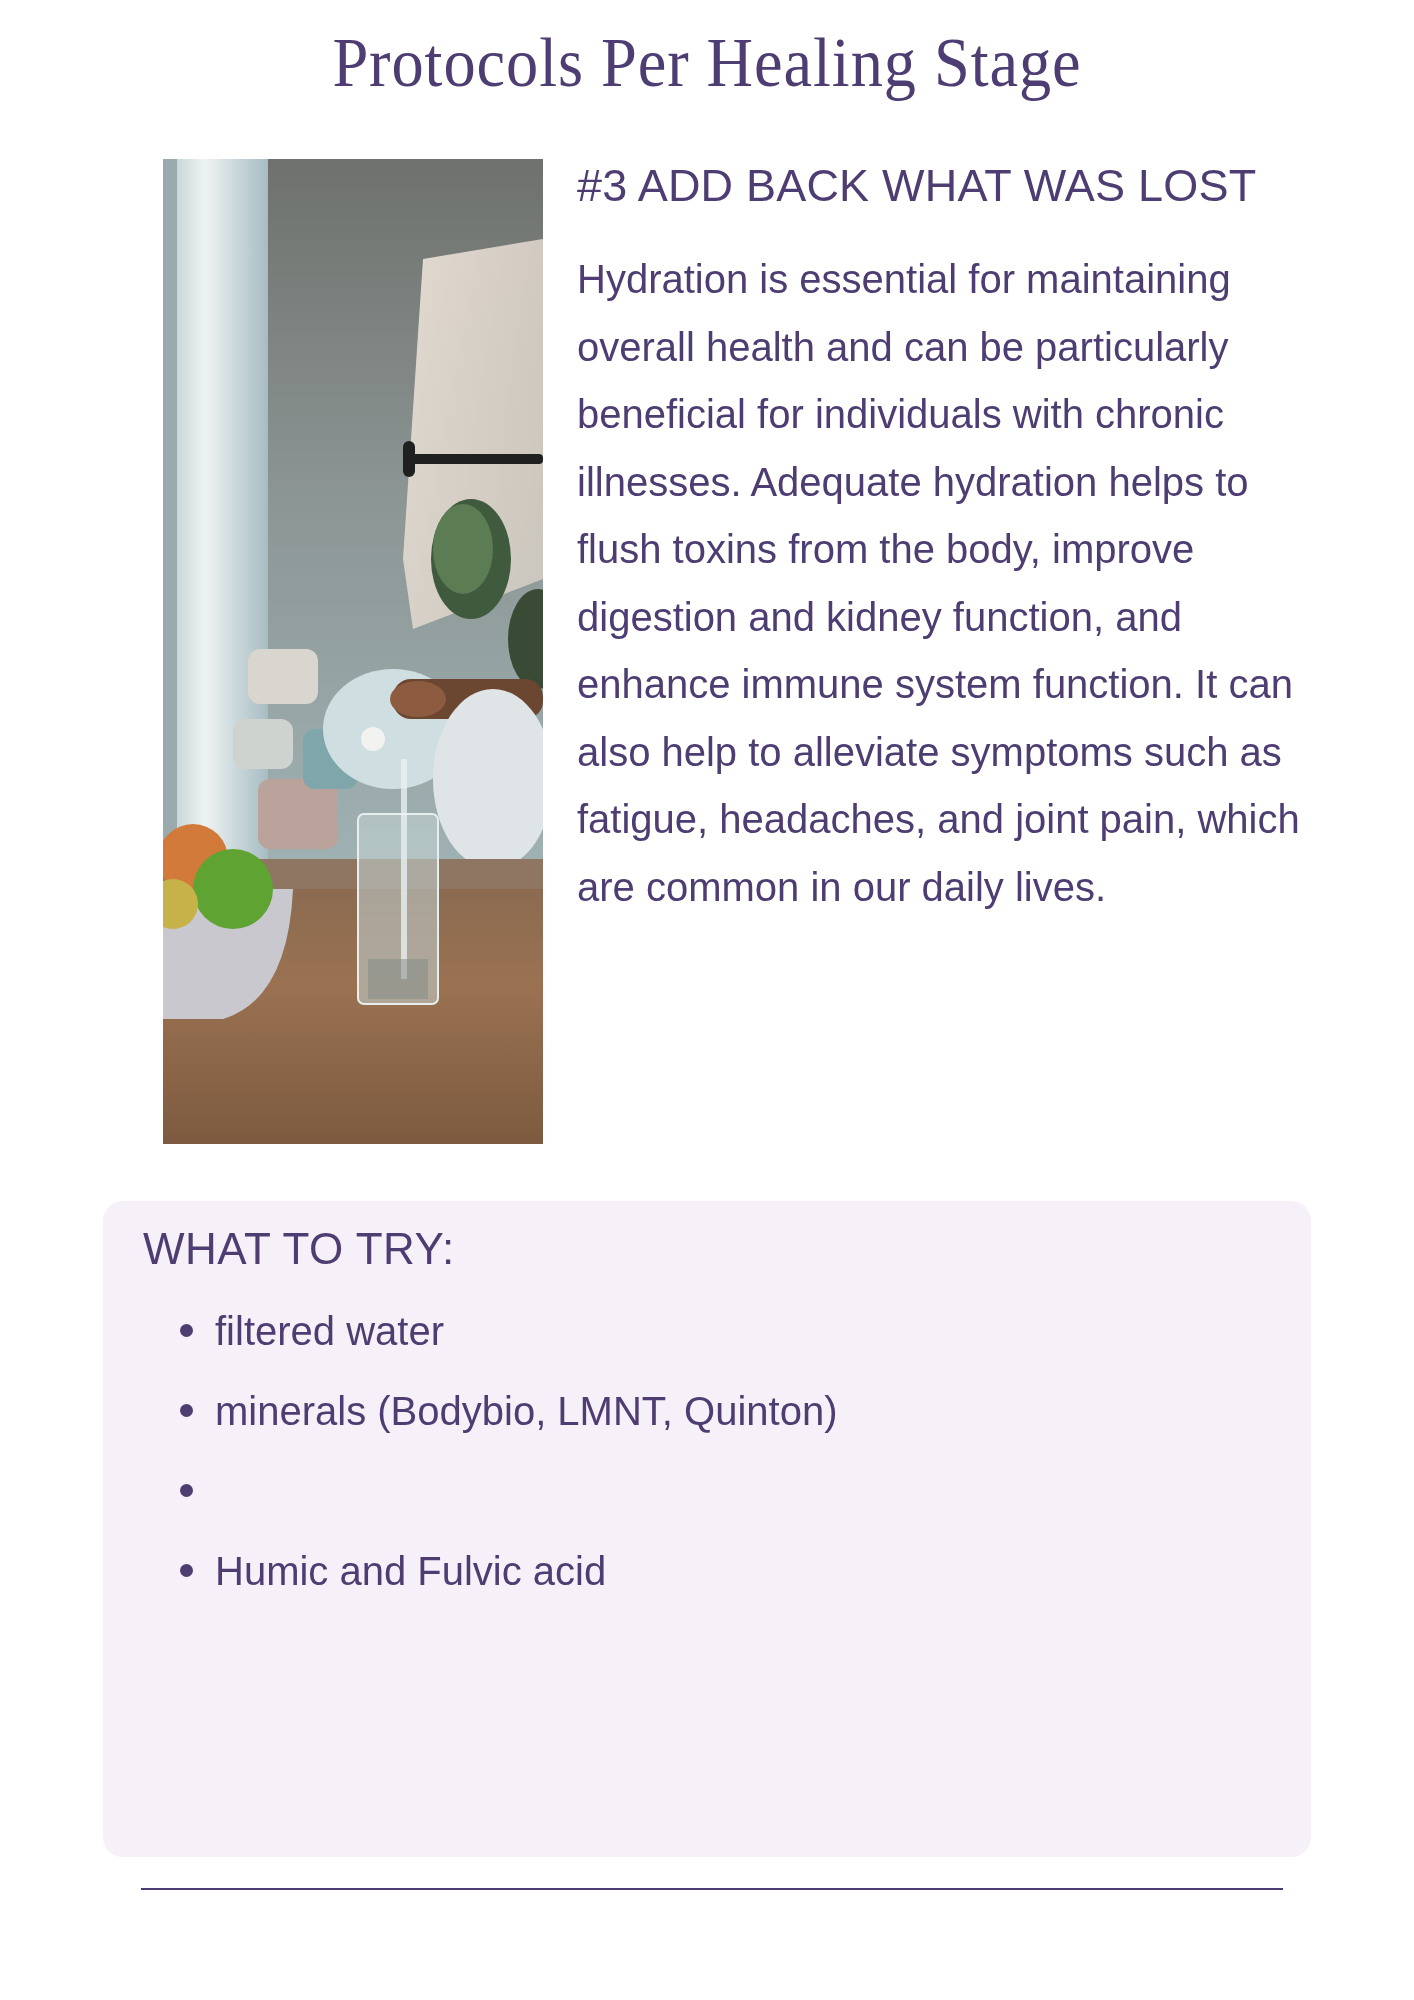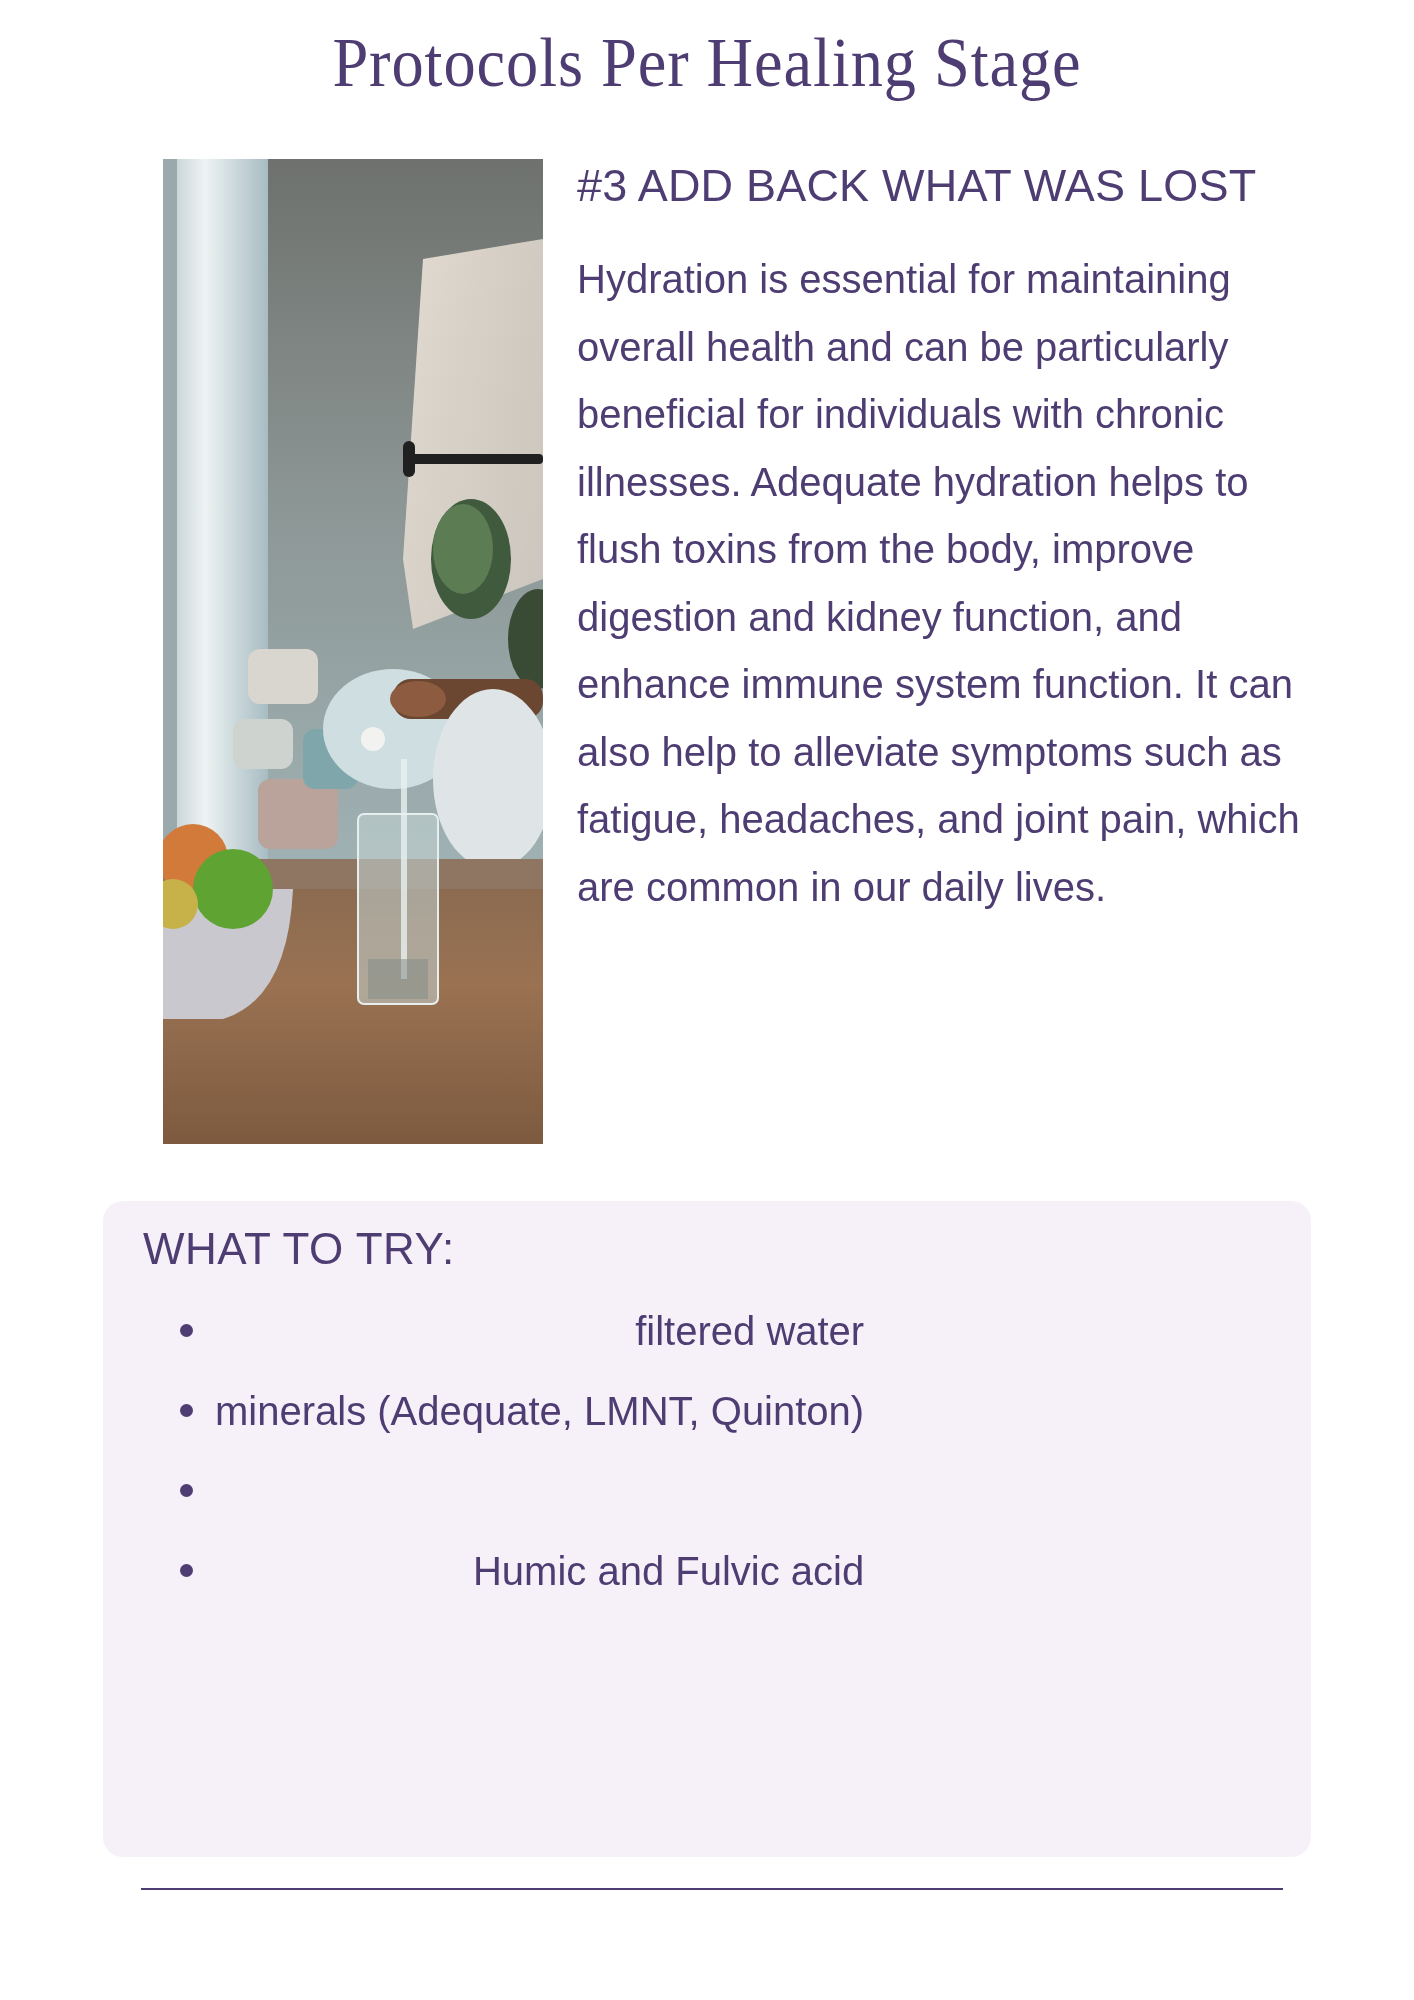--- a/index.html
+++ b/index.html
@@ -88,21 +88,20 @@
       padding: 0;
       list-style: none;
     }
     .try-item {
       position: relative;
       height: 80px;
       line-height: 52px;
       font-size: 40px;
       padding-left: 112px;
       white-space: nowrap;
-      text-align: right;
     }
     .bullet {
       position: absolute;
       left: 77px;
       top: 19px;
       width: 13px;
       height: 13px;
       border-radius: 50%;
       background: #4e3d72;
     }
@@ -179,21 +178,21 @@
 
 <div class="try-box">
   <h3 class="try-title">WHAT TO TRY:</h3>
   <ul class="try-list">
     <li class="try-item">
       <span class="bullet"></span>
       <span>filtered water</span>
     </li>
     <li class="try-item">
       <span class="bullet"></span>
-      <span>minerals (Adequate, LMNT, Quinton)</span>
+      <span>minerals (Bodybio, LMNT, Quinton)</span>
     </li>
     <li class="try-item">
       <span class="bullet"></span>
     </li>
     <li class="try-item">
       <span class="bullet"></span>
       <span>Humic and Fulvic acid</span>
     </li>
   </ul>
 </div>

